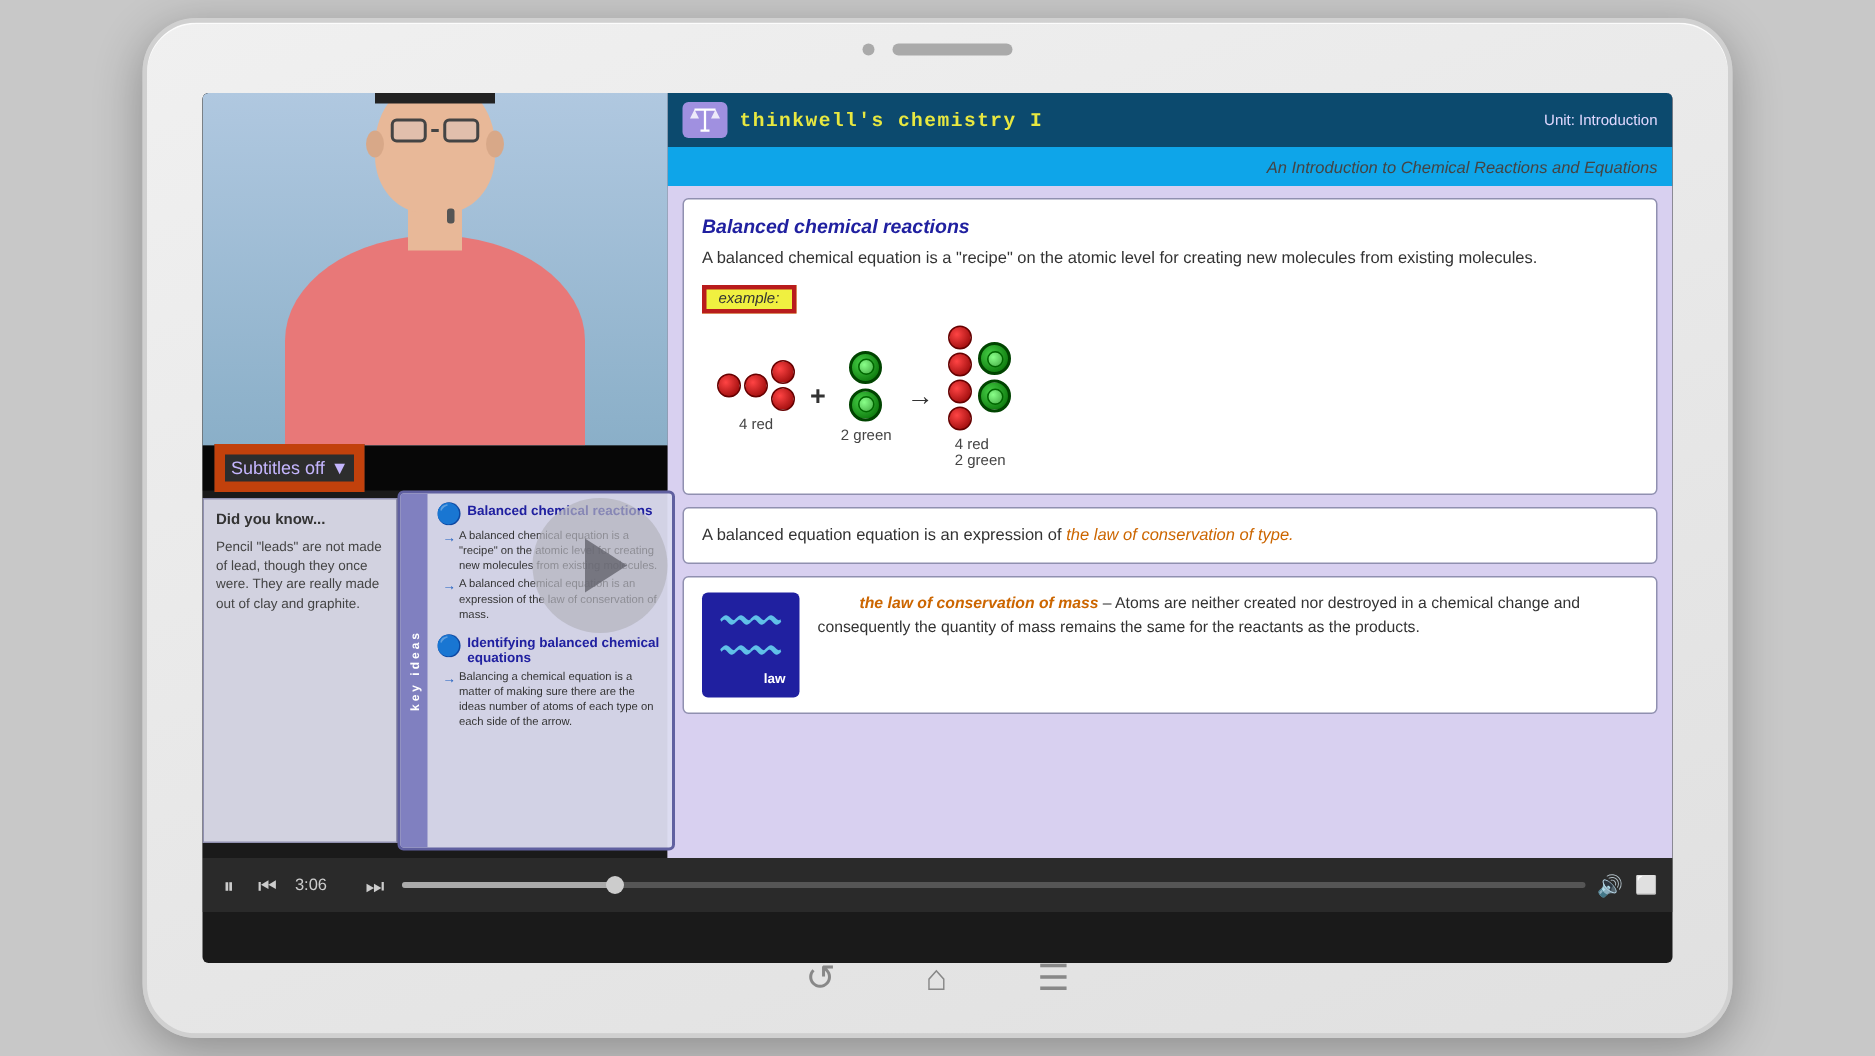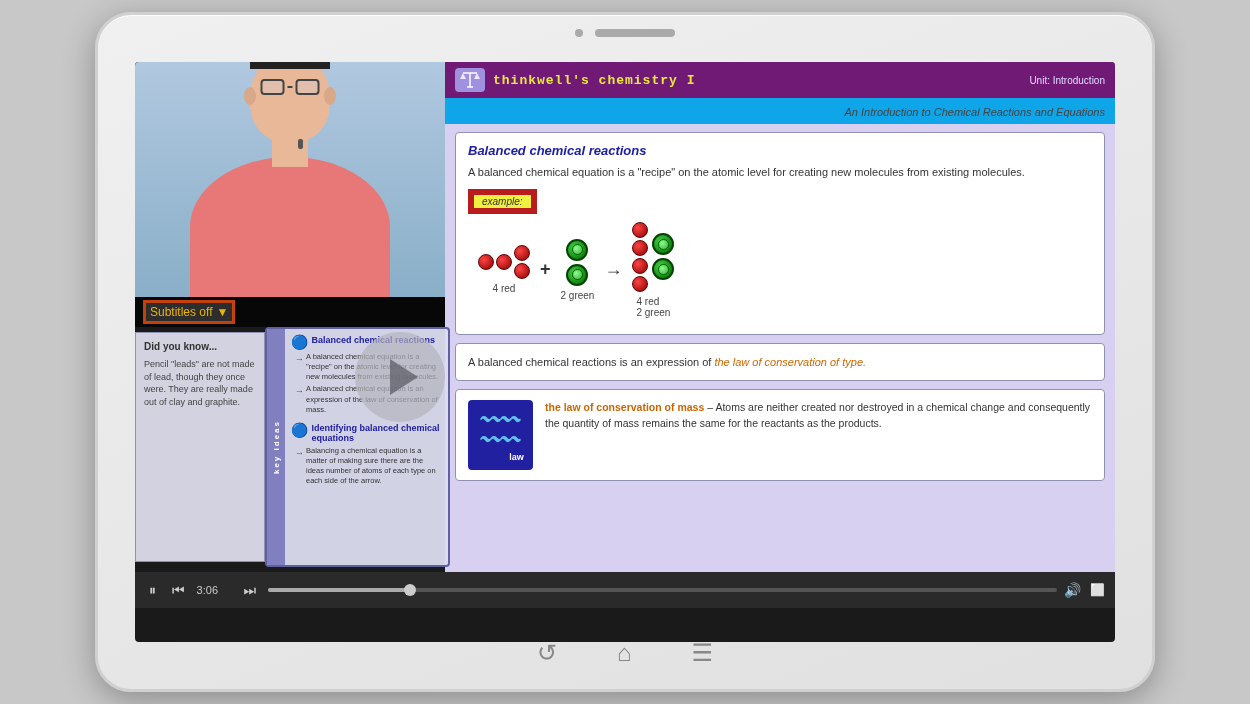--- a/index.html
+++ b/index.html
@@ -94,22 +94,22 @@
       width: 310px;
       height: 30px;
       background: rgba(0,0,0,0.7);
       display: flex;
       align-items: center;
       padding: 0 8px;
     }
 
     .subtitles-select {
       background: rgba(50,50,50,0.9);
-      border: 3px solid #c2410c;
-      color: #eab308;
+      border: 7px solid #c2410c;
+      color: #c4b5fd;
       font-size: 12px;
       padding: 2px 4px;
       cursor: pointer;
       display: flex;
       align-items: center;
       gap: 4px;
     }
 
     
     .did-you-know {
@@ -254,21 +254,21 @@
     .right-panel {
       flex: 1;
       height: 100%;
       background: #d8d0f0;
       overflow: hidden;
       display: flex;
       flex-direction: column;
     }
 
     .content-header {
-      background: #701a75;
+      background: #0c4a6e;
       padding: 6px 10px;
       display: flex;
       align-items: center;
       justify-content: space-between;
     }
 
     .header-left {
       display: flex;
       align-items: center;
       gap: 8px;
@@ -336,21 +336,21 @@
 
     .box-text {
       font-size: 11px;
       color: #333;
       line-height: 1.5;
       margin-bottom: 8px;
     }
 
     .example-label {
       background: #f0f040;
-      border: 6px solid #b91c1c;
+      border: 3px solid #b91c1c;
       display: inline-block;
       padding: 1px 8px;
       font-size: 10px;
       color: #333;
       font-style: italic;
       margin-bottom: 8px;
     }
 
     .molecule-diagram {
       display: flex;
@@ -444,20 +444,22 @@
 
     .conservation-text {
       font-size: 10.5px;
       color: #333;
       line-height: 1.5;
     }
 
     .conservation-title {
       color: #cc6600;
       font-weight: bold;
+      font-style: italic;
+      margin-left: 28px;
     }
 
     .thinkwell-footer {
       background: #e8e0ff;
       padding: 4px 10px;
       text-align: right;
     }
 
     .thinkwell-logo {
       font-size: 14px;
@@ -756,21 +758,21 @@
                 <div style="font-size:10px;color:#444;">
                   <span>4 red</span><br>
                   <span>2 green</span>
                 </div>
               </div>
             </div>
           </div>
 
           <div class="expression-box">
             <div class="expression-text">
-              <span>A balanced chemical reactions is an expression of </span><span class="law-link">the law of conservation of type.</span>
+              <span>A balanced equation equation is an expression of </span><span class="law-link">the law of conservation of type.</span>
             </div>
           </div>
 
           <div class="conservation-box">
             <div class="law-icon">
               <div class="law-icon-waves">〰〰<br>〰〰</div>
               <div class="law-icon-label">law</div>
             </div>
             <div class="conservation-text">
               <span class="conservation-title">the law of conservation of mass</span><span> – Atoms are neither created nor destroyed in a chemical change and consequently the quantity of mass remains the same for the reactants as the products.</span>

